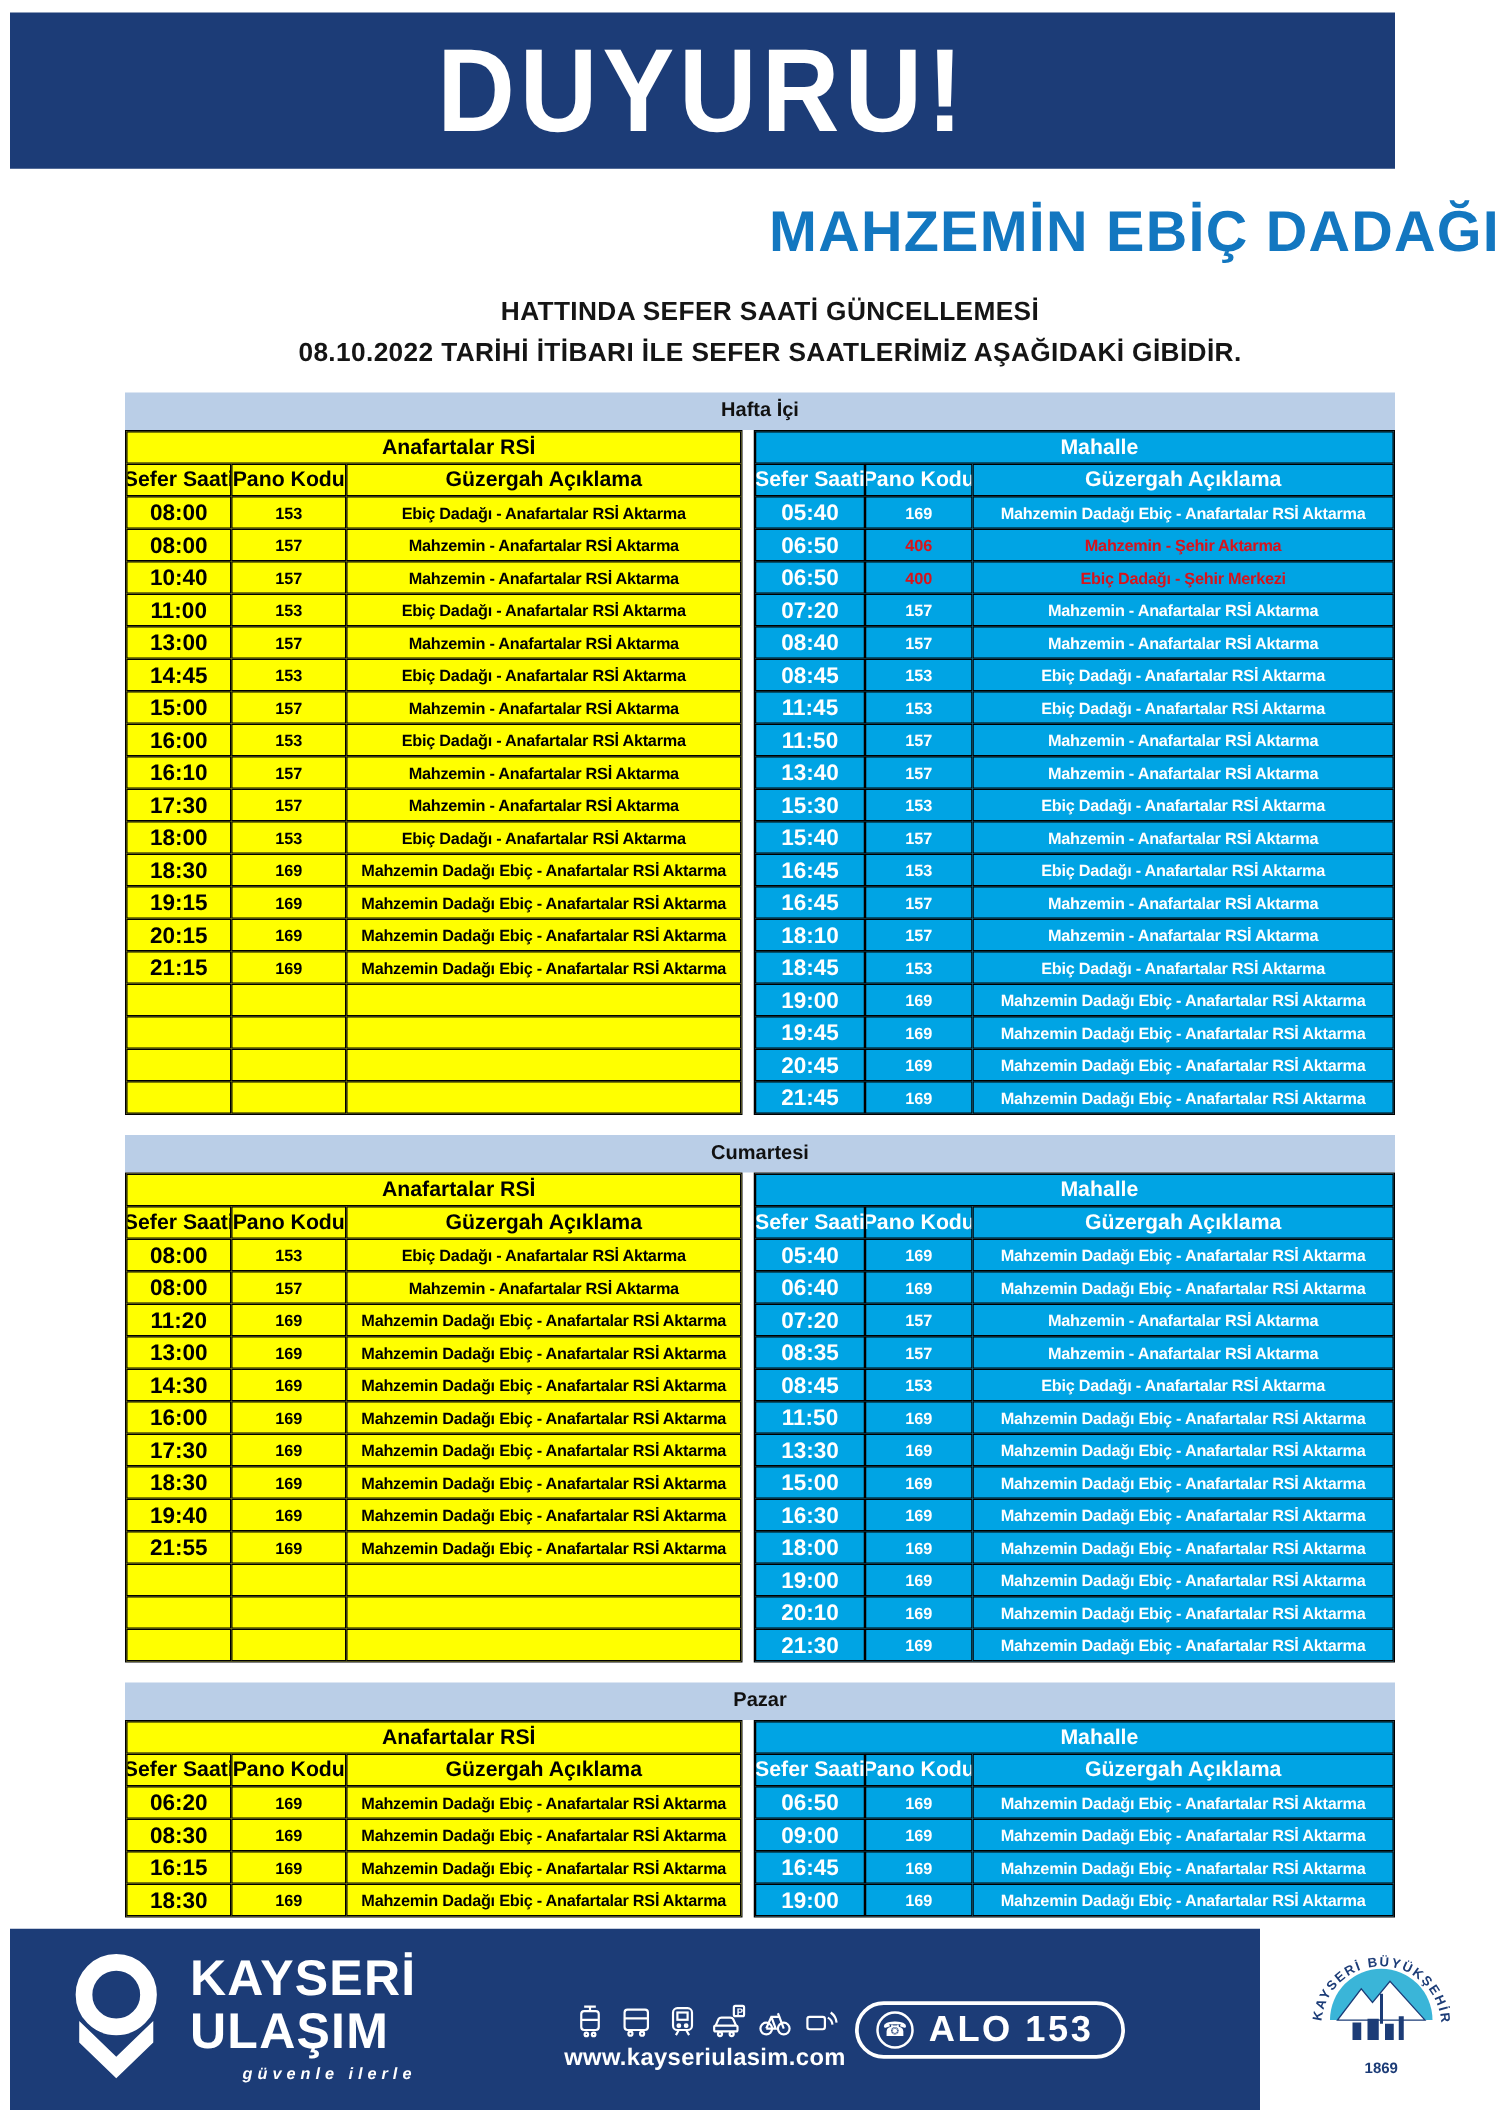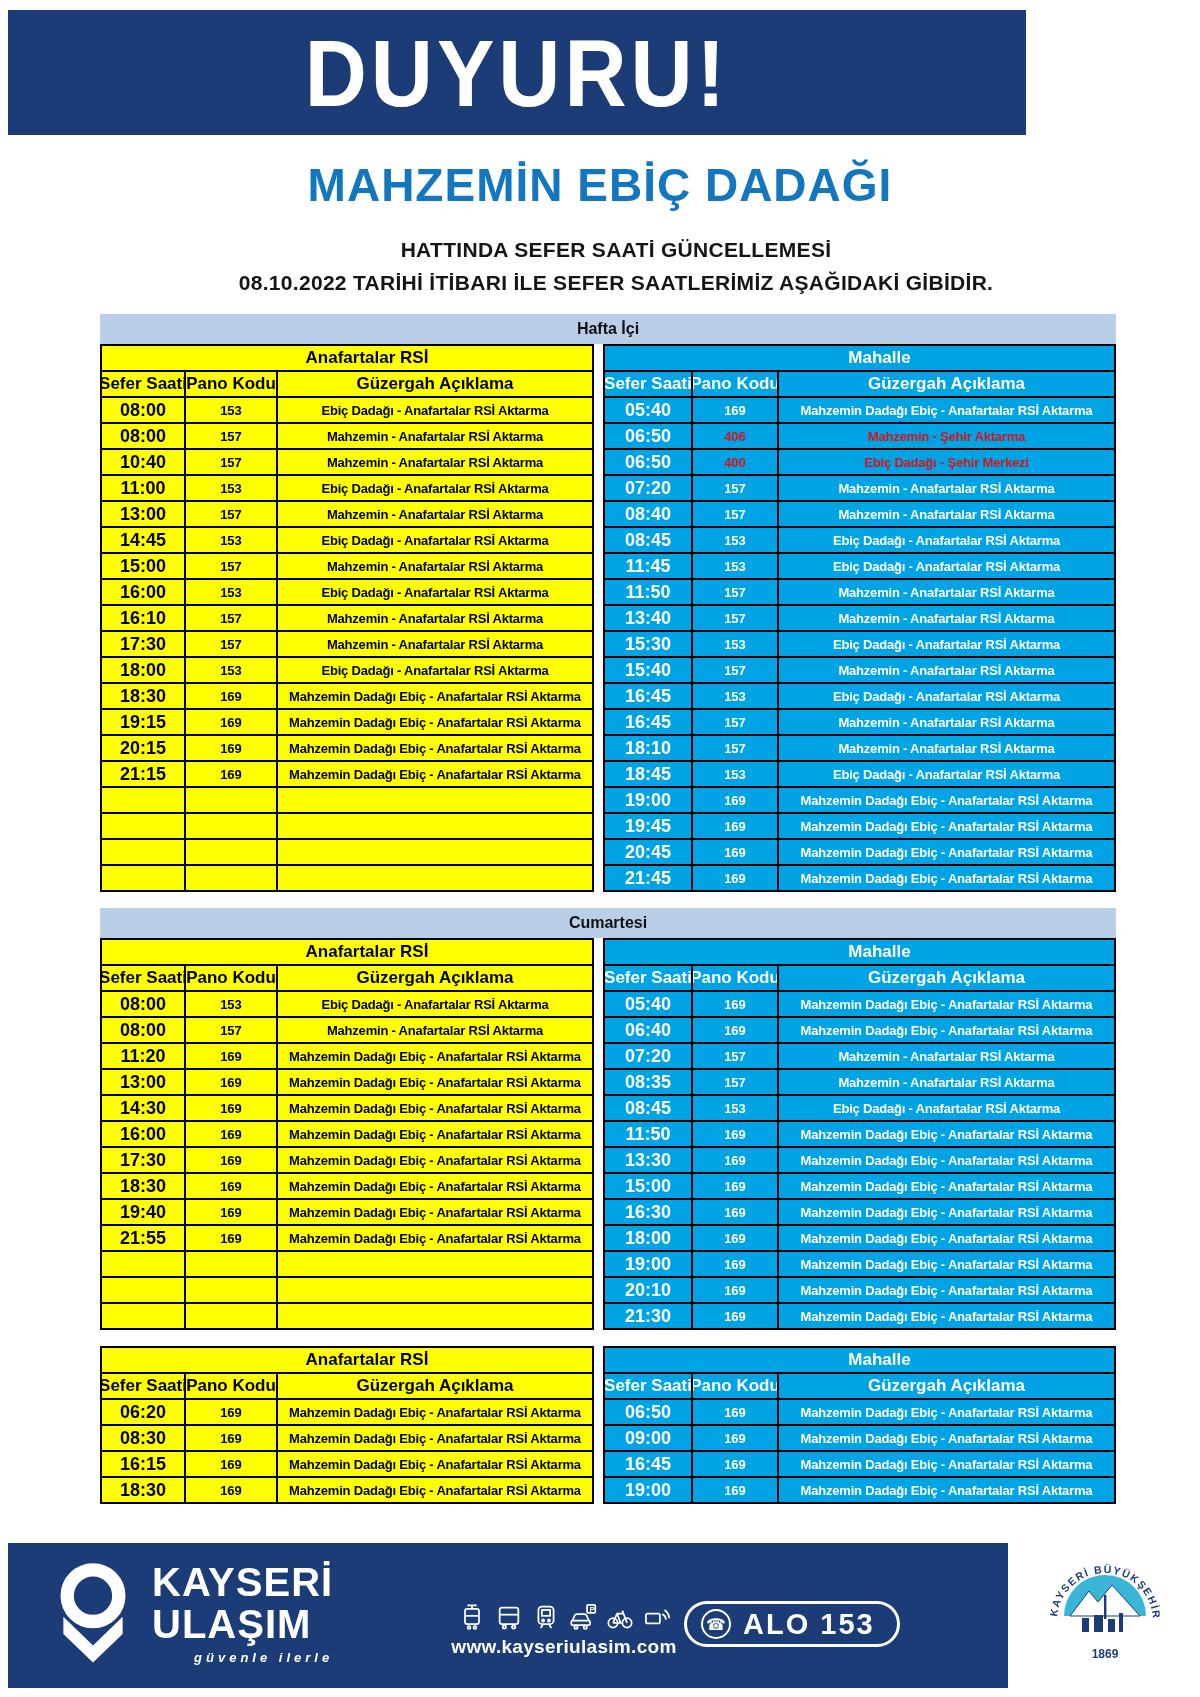--- a/index.html
+++ b/index.html
@@ -12,29 +12,29 @@
     --sealteal:#3ab5d8;
   }
   *{box-sizing:border-box}
   html,body{margin:0;padding:0}
   body{
     width:1200px;height:1697px;position:relative;background:#fff;
     font-family:"Liberation Sans",sans-serif;overflow:hidden;
   }
   
   .top-banner{
-    position:absolute;left:8px;top:10px;width:1018px;height:125px;
+    position:absolute;left:8px;top:10px;width:1108px;height:125px;
     background:var(--navy);display:flex;align-items:center;justify-content:center;
   }
   .duyuru{
     color:#fff;font-size:86px;font-weight:bold;letter-spacing:4px;
     transform:scaleY(1.1);line-height:1;
   }
   .line-title{
-    position:absolute;left:0;top:158px;width:100%;text-align:center;
+    position:absolute;left:0;top:158px;width:100%;text-align:right;
     font-size:46px;font-weight:bold;color:var(--titleblue);letter-spacing:1px;
   }
   .sub1,.sub2{
     position:absolute;left:16px;width:100%;text-align:center;
     font-size:21px;font-weight:bold;color:#151515;letter-spacing:.3px;
   }
   .sub1{top:238px}
   .sub2{top:271px}
 
   
@@ -479,20 +479,21 @@
             <div class="cell c-time">21:30</div>
             <div class="cell c-code">169</div>
             <div class="cell c-route">Mahzemin Dadağı Ebiç - Anafartalar RSİ Aktarma</div>
           </div>
         </div>
     </div>
   </div>
 </div>
 
 <div class="section" id="sec2">
+  <div class="section-band">Pazar</div>
   <div class="tables">
     <div class="sched-table left-table">
       <div class="loc-header">Anafartalar RSİ</div>
       <div class="col-headers">
         <div class="hcell c-time">Sefer Saati</div>
         <div class="hcell c-code">Pano Kodu</div>
         <div class="hcell c-route">Güzergah Açıklama</div>
       </div>
       <div class="tbody">
           <div class="trow">

